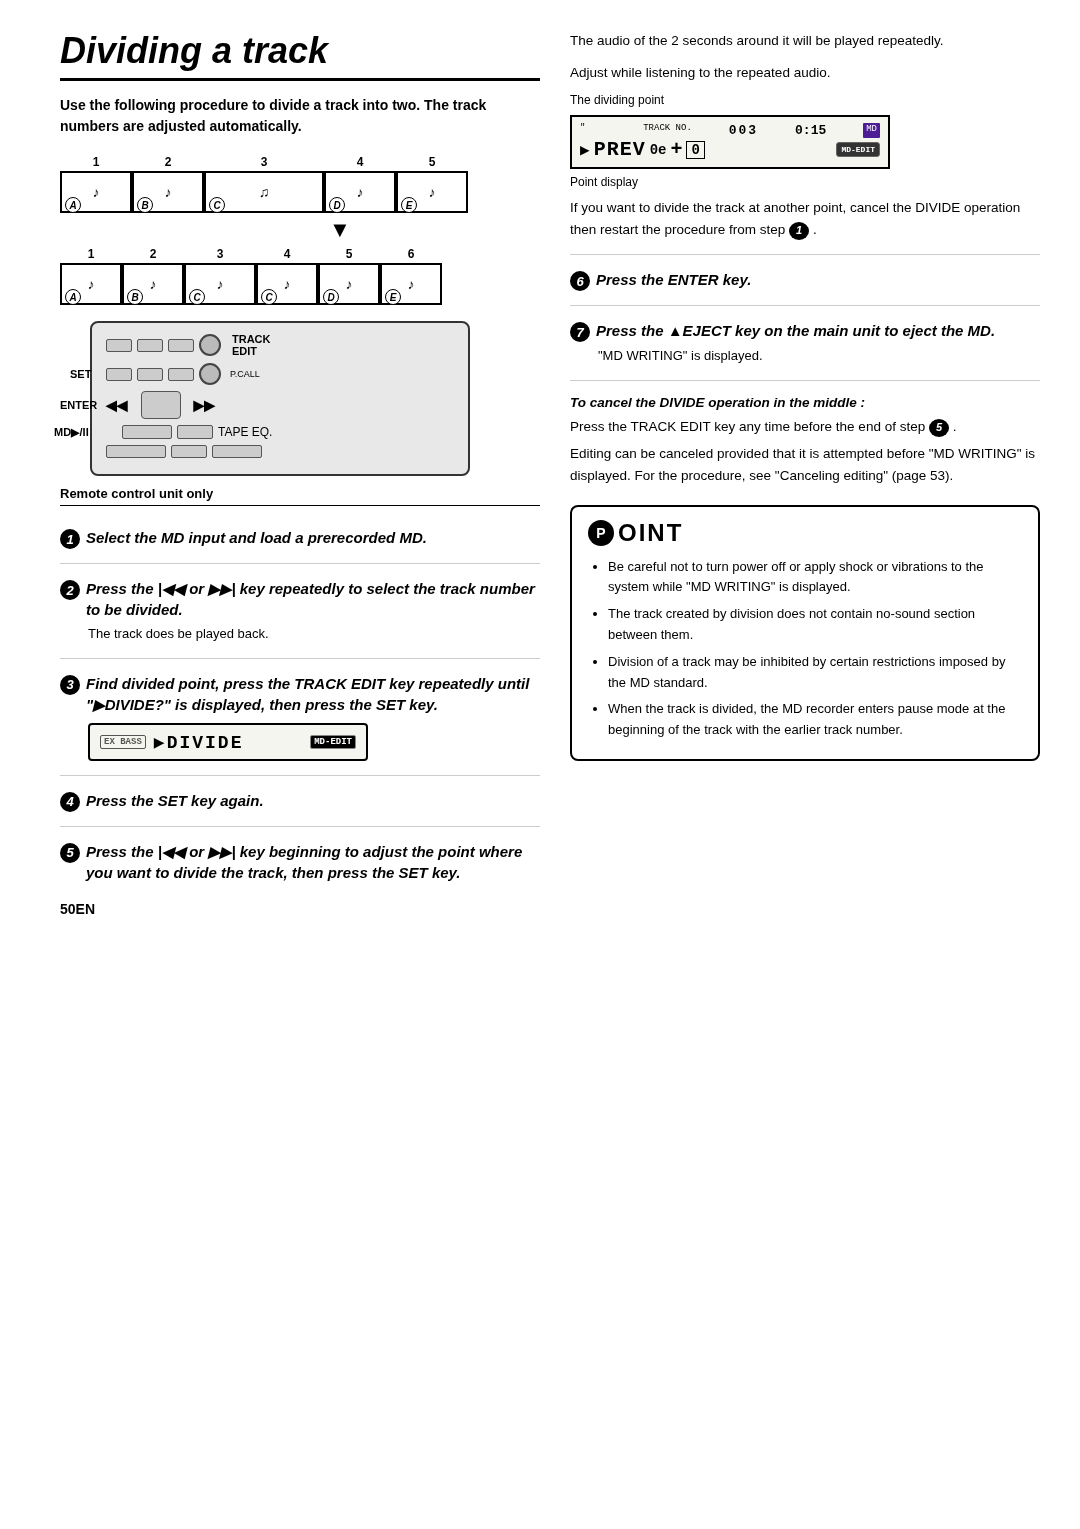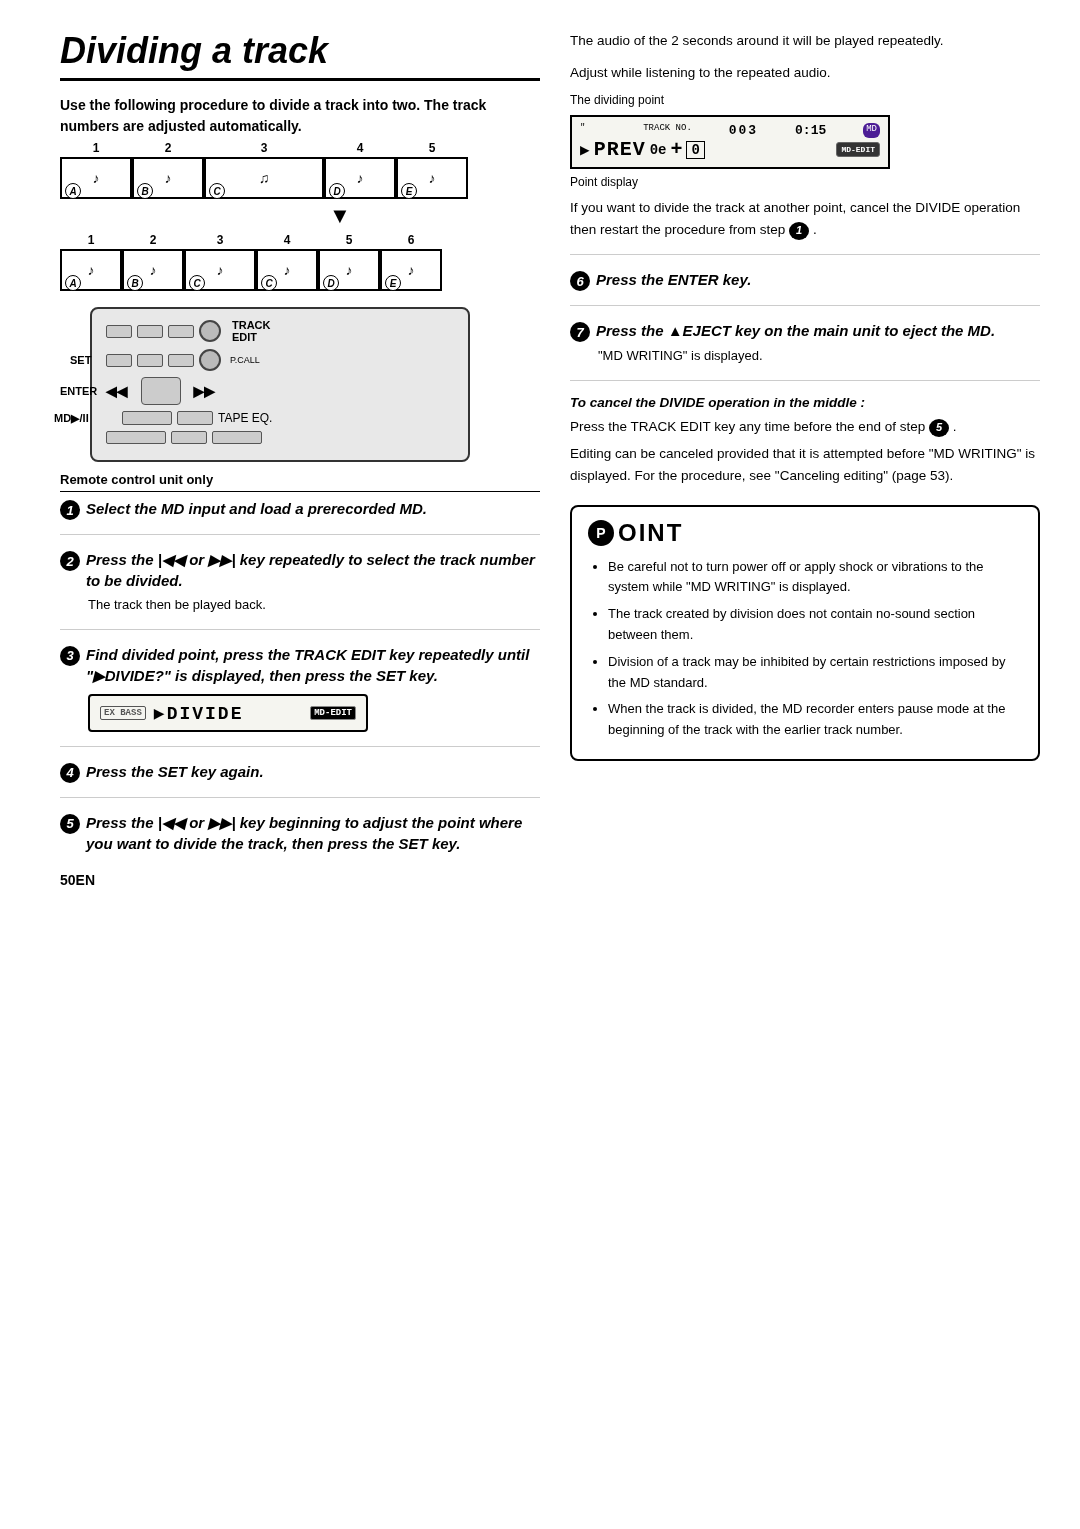--- a/index.html
+++ b/index.html
@@ -30,21 +30,21 @@
       font-style: italic;
       font-weight: 900;
       margin-bottom: 14px;
       border-bottom: 3px solid #000;
       padding-bottom: 6px;
     }
     .intro-bold {
       font-weight: bold;
       font-size: 14px;
       line-height: 1.5;
-      margin-bottom: 4px;
+      margin-bottom: 18px;
     }
     .image-label {
       font-size: 13px;
       margin-bottom: 4px;
     }
     .track-diagram {
       margin-bottom: 16px;
     }
     .circle-label {
       position: absolute;
@@ -63,21 +63,21 @@
       font-style: italic;
     }
     .arrow-down {
       text-align: center;
       font-size: 22px;
       margin: 4px 0 4px 80px;
     }
     .remote-label {
       font-weight: bold;
       font-size: 13px;
-      margin-bottom: 6px;
+      margin-bottom: 21px;
       border-bottom: 1.5px solid #000;
       padding-bottom: 4px;
     }
     .step {
       margin-bottom: 14px;
     }
     .step-header {
       display: flex;
       align-items: flex-start;
       gap: 6px;
@@ -166,21 +166,21 @@
     }
     .point-display-label {
       font-size: 12px;
       margin-bottom: 8px;
     }
     .md-badge-small {
       background: #4c1d95;
       color: #fff;
       font-size: 9px;
       padding: 1px 3px;
-      border-radius: 6px;
+      border-radius: 1px;
     }
     .md-edit-badge {
       background: #000;
       color: #fff;
       font-size: 8px;
       padding: 1px 2px;
       border-radius: 2px;
       border: 1px solid #666;
     }
     .right-para {
@@ -501,21 +501,21 @@
       </div>
     </div>
 
     <hr class="hr-divider">
 
     <div class="step">
       <div class="step-header">
         <span class="step-num step-circle">2</span>
         <span class="step-text">Press the |◀◀ or ▶▶| key repeatedly to select the track number to be divided.</span>
       </div>
-      <p class="step-sub">The track then be played back.</p>
+      <p class="step-sub">The track does be played back.</p>
     </div>
 
     <hr class="hr-divider">
 
     <div class="step">
       <div class="step-header">
         <span class="step-num step-circle">3</span>
         <span class="step-text">Find divided point, press the TRACK EDIT key repeatedly until "▶DIVIDE?" is displayed, then press the SET key.</span>
       </div>
 

